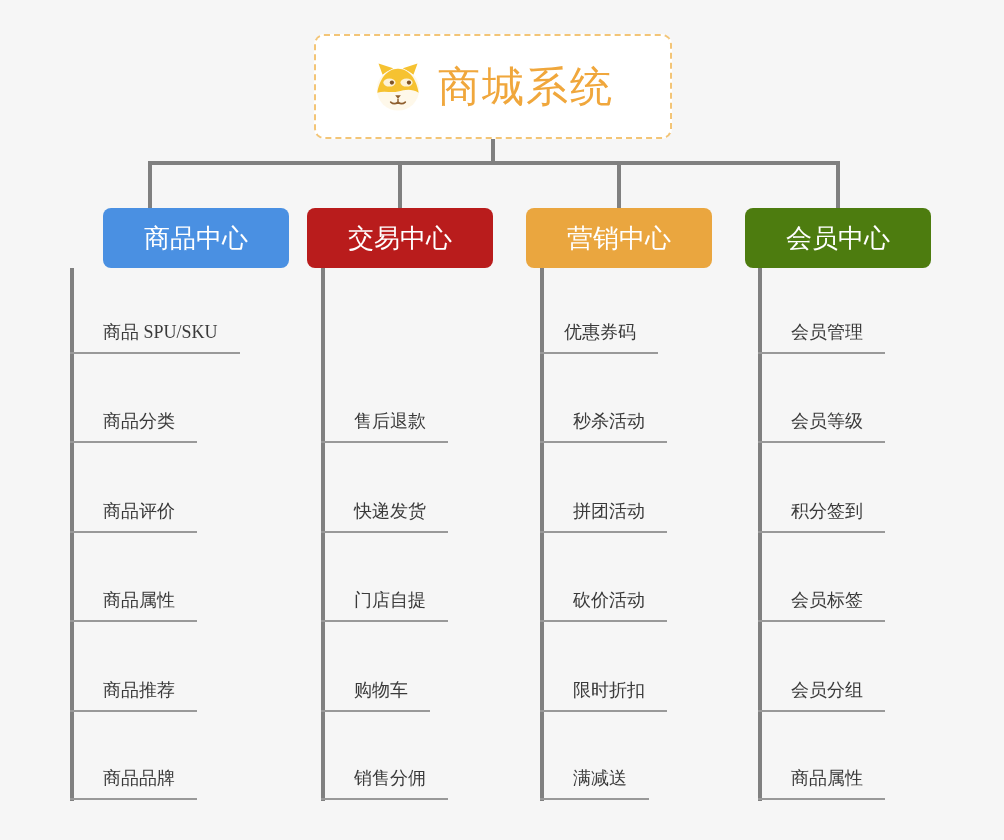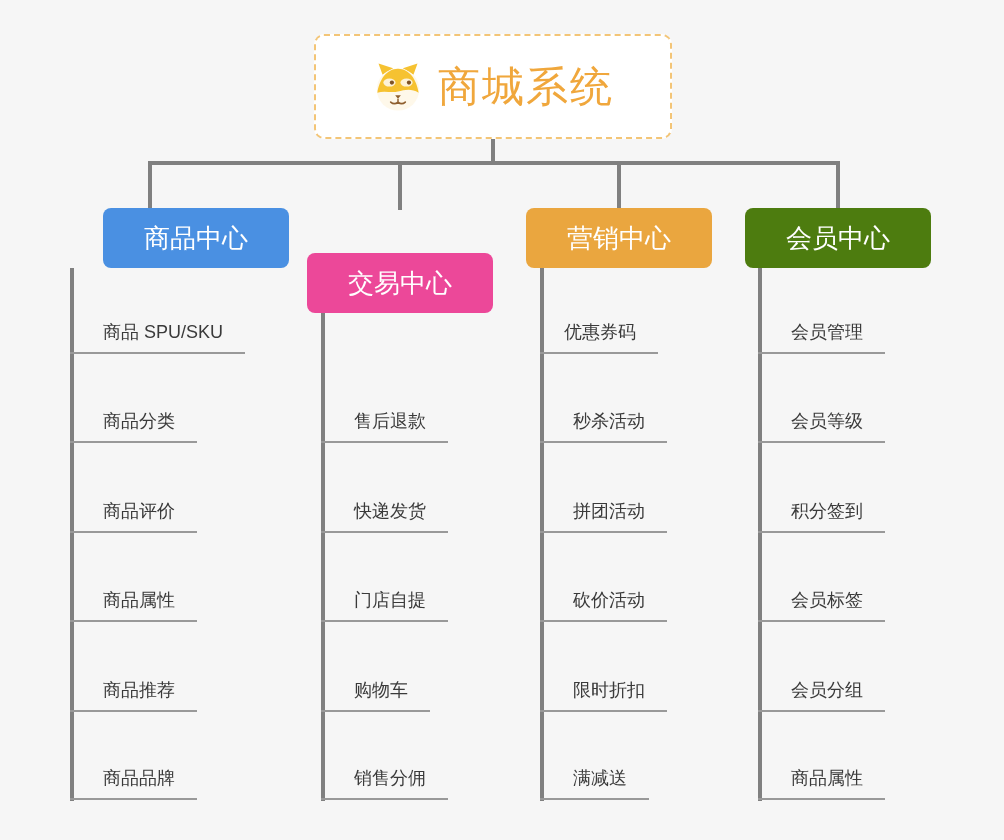--- a/index.html
+++ b/index.html
@@ -1,18 +1,18 @@
 <!DOCTYPE html>
 <html><head>
 <meta charset="utf-8">
 <style>
   html,body{margin:0;padding:0;background:#f6f6f6;}
   .canvas{
     position:relative;width:1004px;height:816px;background:#f6f6f6;
-    font-family:Liberation Sans, sans-serif;overflow:hidden;
+    font-family:Liberation Serif, serif;overflow:hidden;
   }
   
   .root{
     position:absolute;left:314px;top:34px;width:358px;height:105px;
     background:#ffffff;border:2px dashed #F3C577;border-radius:10px;
     display:flex;align-items:center;justify-content:center;gap:14px;
     box-sizing:border-box;cursor:pointer;
   }
   .root-title{font-size:42px;color:#F0A73C;letter-spacing:2px;white-space:nowrap;}
   .root-icon{width:52px;height:52px;flex:0 0 auto;}
@@ -68,21 +68,21 @@
       <circle cx="24.5" cy="26.5" r="2.6" fill="#7E5226"></circle>
       <circle cx="45.5" cy="26.5" r="2.6" fill="#7E5226"></circle>
       <path d="M28.5,42 L35.5,42 L32,46.5 Z" fill="#8F5F2E"></path>
       <path d="M32,46.5 L32,50" stroke="#8F5F2E" stroke-width="1.8" fill="none"></path>
       <path d="M23,50.5 Q27.5,54.5 32,50.5 Q36.5,54.5 41,50.5" stroke="#8F5F2E" stroke-width="2" fill="none" stroke-linecap="round"></path>
     </svg>
     <span class="root-title" style="color: rgb(240, 167, 60);">商城系统</span>
   </div>
 
   <div class="branch-node bn1" style="background: rgb(74, 144, 226);">商品中心</div>
-  <div class="branch-node bn2" style="background: #ec4899; margin-top: 45px;">交易中心</div>
+  <div class="branch-node bn2" style="background: #b91c1c;">交易中心</div>
   <div class="branch-node bn3" style="background: rgb(234, 166, 63);">营销中心</div>
   <div class="branch-node bn4" style="background: #4d7c0f;">会员中心</div>
 
   <div class="leaf c1 r0" style="border-bottom-color: rgb(153, 153, 153); color: rgb(58, 58, 58);">商品 SPU/SKU</div>
   <div class="leaf c1 r1" style="border-bottom-color: rgb(153, 153, 153); color: rgb(58, 58, 58);">商品分类</div>
   <div class="leaf c1 r2" style="border-bottom-color: rgb(153, 153, 153); color: rgb(58, 58, 58);">商品评价</div>
   <div class="leaf c1 r3" style="border-bottom-color: rgb(153, 153, 153); color: rgb(58, 58, 58);">商品属性</div>
   <div class="leaf c1 r4" style="border-bottom-color: rgb(153, 153, 153); color: rgb(58, 58, 58);">商品推荐</div>
   <div class="leaf c1 r5" style="border-bottom-color: rgb(153, 153, 153); color: rgb(58, 58, 58);">商品品牌</div>
 

